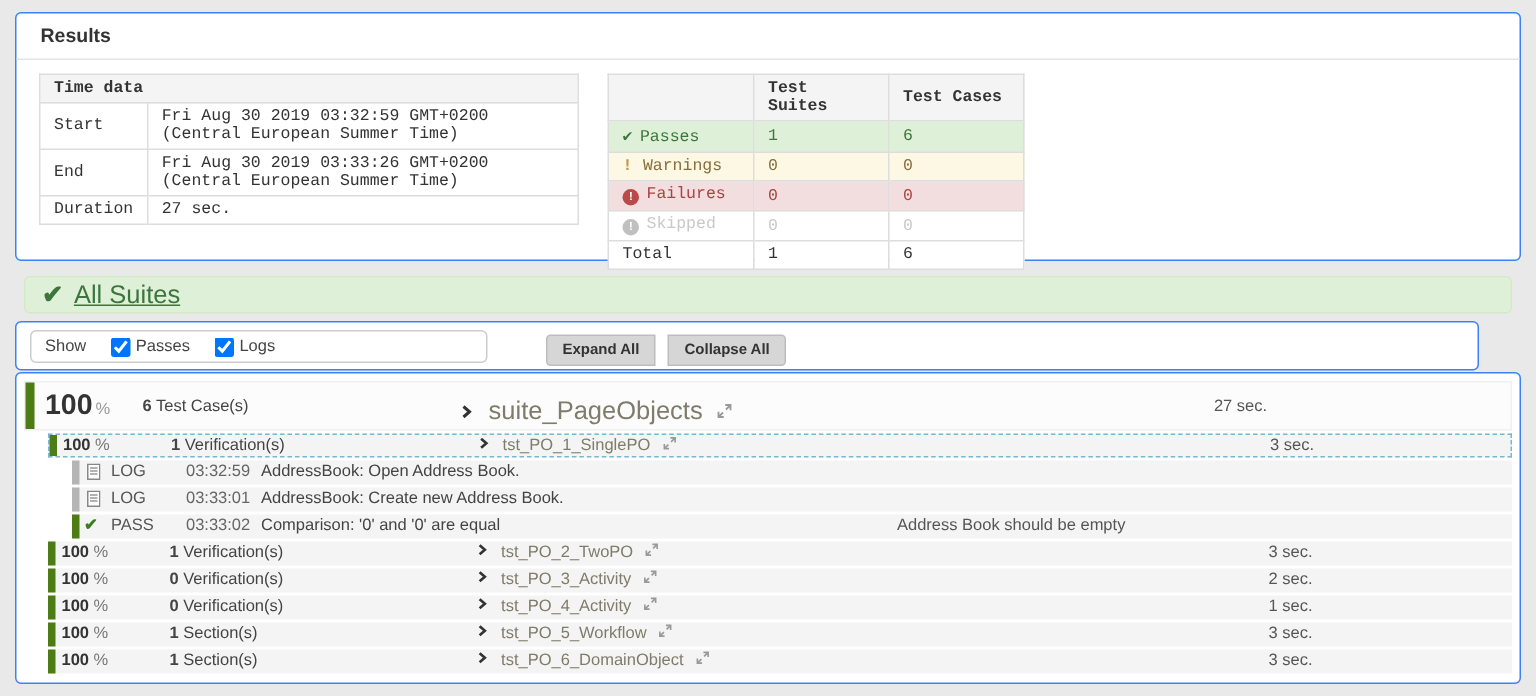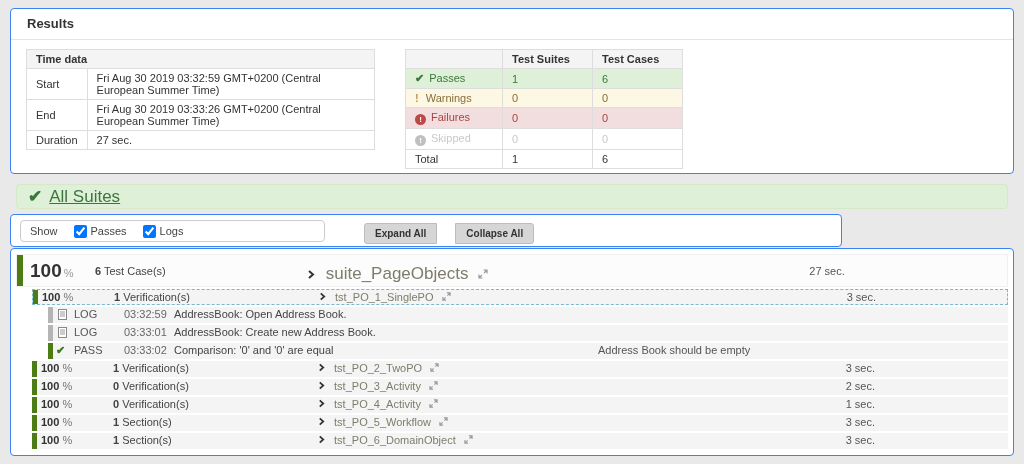--- a/index.html
+++ b/index.html
@@ -17,21 +17,21 @@
   }
   
   #panel-results { left:10px; top:8px; width:1004px; height:166px; }
   .panel-heading {
     height:31px; line-height:30px; padding-left:16px;
     font-size:13px; font-weight:bold; color:#333;
     border-bottom:1px solid #e4e4e4;
   }
   .panel-body { position:relative; height:132px; }
 
-  table { border-collapse:collapse; font-size:11px; color:#333; }
+  table { border-collapse:collapse; font-size:11px; color:#333;font-family:Liberation Mono, monospace; }
   td,th { border:1px solid #ddd; padding:3px 9px; text-align:left; font-weight:normal; }
   #time-table { position:absolute; left:15px; top:9px; }
   #time-table th { background:#f4f4f4; font-weight:bold; }
   #time-table td.lbl { width:50px; }
   #time-table td.val { width:287px; }
 
   #summary-table { position:absolute; left:394px; top:9px; }
   #summary-table th { background:#f4f4f4; font-weight:bold; }
   #summary-table td.c1 { width:97px; }
   #summary-table td.c2 { width:90px; }
@@ -53,30 +53,30 @@
 
   
   #all-suites {
     position:absolute; left:16px; top:184px; width:992px; height:25px;
     background:#dff0d8; border:1px solid #d6e9c6; border-radius:4px;
     font-size:17px; line-height:23px; padding-left:11px; color:#3c763d;
   }
   #all-suites a { color:#3c763d; text-decoration:underline; cursor:pointer; margin-left:7px; }
 
   
-  #panel-controls { left:10px; top:214px; width:832px; height:33px; }
+  #panel-controls { left:10px; top:214px; width:976px; height:33px; }
   #show-box {
     position:absolute; left:9px; top:5px; width:305px; height:22px;
     border:1px solid #ccc; border-radius:4px;
     display:flex; align-items:center; gap:6px;
     padding-left:9px; font-size:11px; color:#444;
   }
   #show-box label { display:flex; align-items:center; gap:4px; }
   #show-box input { width:13px; height:13px; margin-left:10px; }
-  .btn-group { position:absolute; left:353px; top:8px; display:flex; gap:18px;align-items:center; }
+  .btn-group { position:absolute; left:353px; top:8px; display:flex; gap:8px;align-items:center; }
   .btn {
     height:21px; padding:0 10px; font-size:10px; font-weight:bold; color:#333;
     background:#d6d6d6; border:1px solid #bdbdbd; cursor:pointer;
     font-family:"Liberation Sans", sans-serif;
   }
   .btn:first-child { border-radius:3px 0 0 3px; }
   .btn:last-child  { border-radius:0 3px 3px 0; }
 
   
   #panel-tree { left:10px; top:248px; width:1004px; height:208px; padding:5px; }

